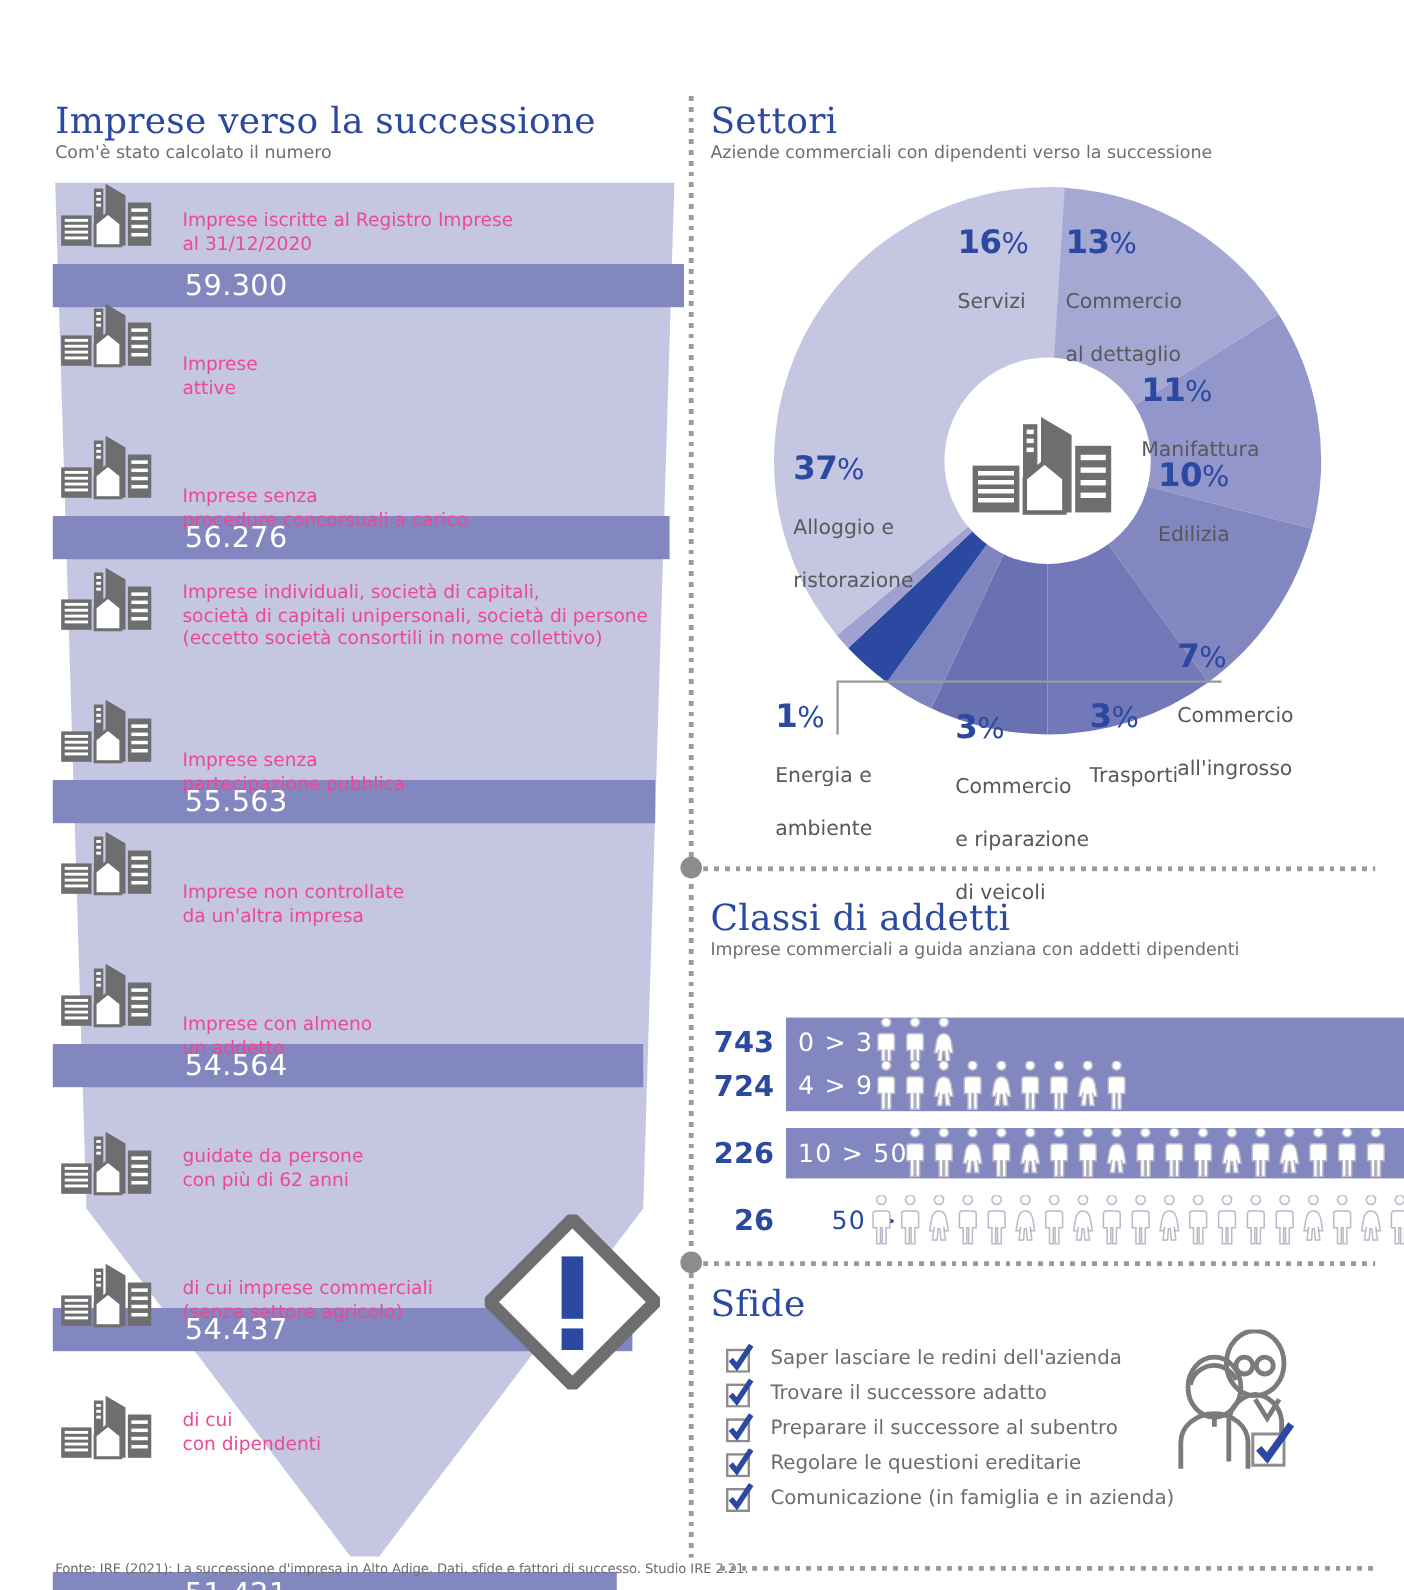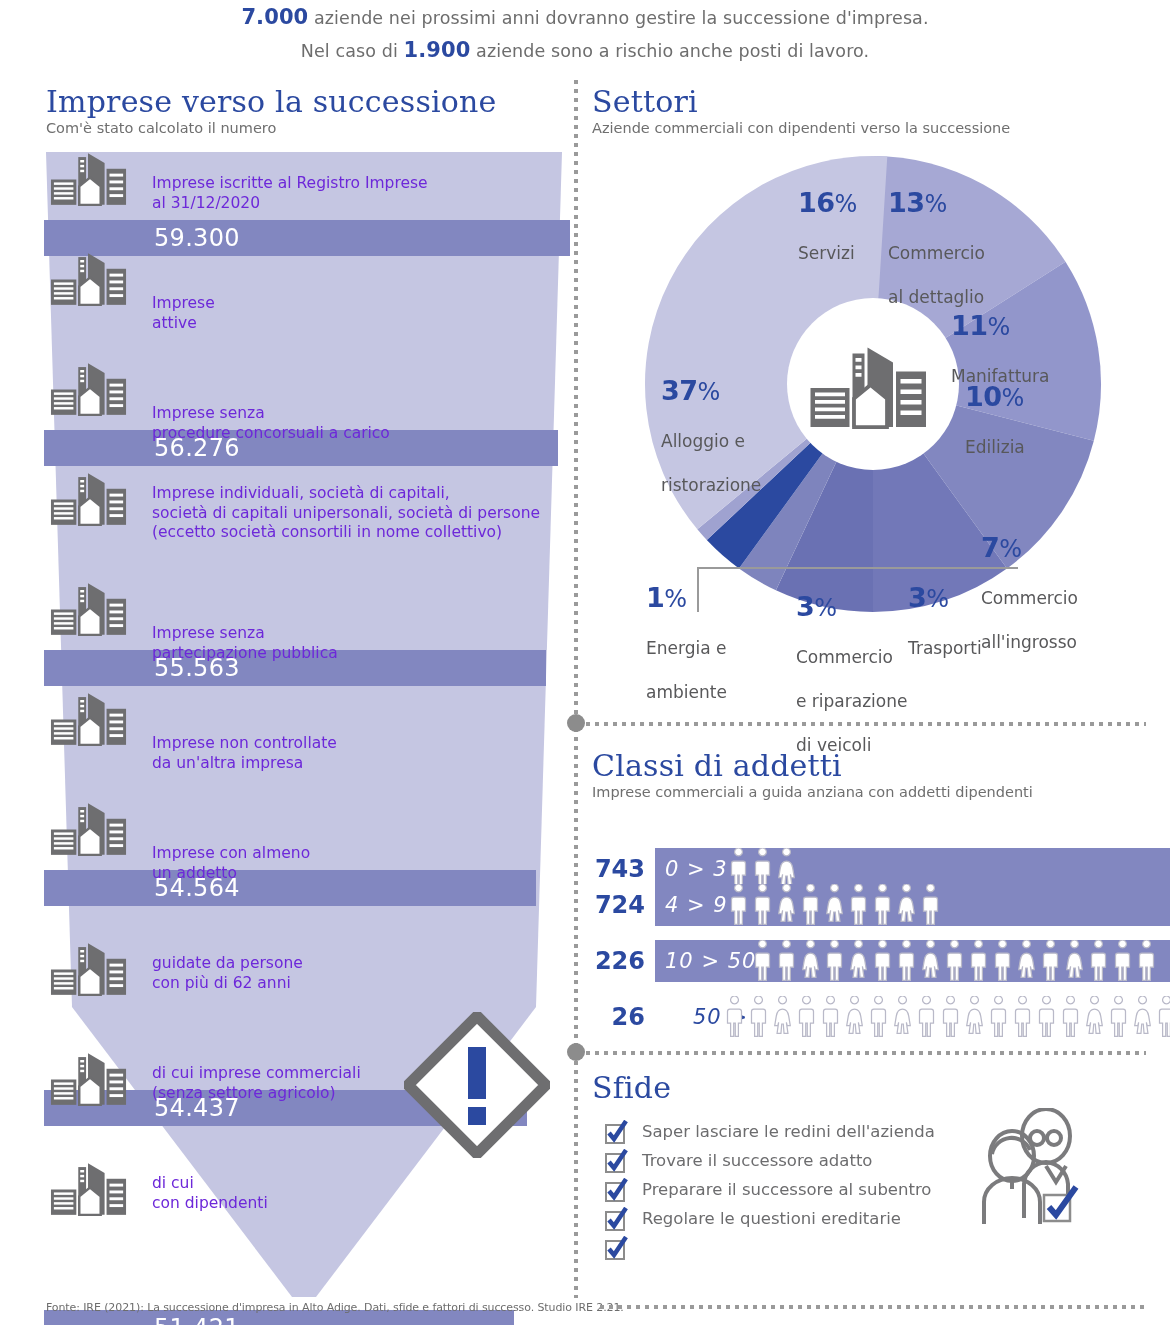--- a/index.html
+++ b/index.html
@@ -58,21 +58,21 @@
   .step {
     position: absolute; left: 0;
     width: 520px;
   }
   .step .icon {
     position: absolute; left: 6px; top: 0;
     width: 78px; height: 58px;
   }
   .step .lbl {
     position: absolute; left: 108px;
-    font-size: 15.5px; line-height: 19.5px; color: #6d28d9;
+    font-size: 15.5px; line-height: 19.5px; color: #ec4899;
   }
   .step .bar {
     position: absolute; left: 0;
     height: 36px; background: #8287c0;
   }
   .step .val {
     position: absolute; left: 110px;
     font-size: 24px; color: #ffffff; line-height: 36px;
     letter-spacing: .3px;
   }
@@ -121,45 +121,40 @@
   #classi-chart { position: absolute; left: 583px; top: 828px; width: 580px; height: 222px; }
   .crow { position: absolute; left: 0; width: 580px; height: 46px; }
   .crow .cnt {
     position: absolute; left: 0; width: 62px; text-align: right;
     font-size: 24px; color: #2b49a0; font-weight: bold; line-height: 42px;
   }
   .crow .cbar { position: absolute; left: 72px; height: 42px; background: #8287c0; }
   .crow .rng {
     position: absolute; left: 82px; font-size: 21px; color: #ffffff; line-height: 42px;
     letter-spacing: 1px;
-    font-style: italic;
   }
   .crow .rng.dk { color: #2b49a0; }
   .crow .people { position: absolute; height: 42px; display: flex; align-items: center; gap: 1px; }
 
   
   #sfide-head { position: absolute; left: 592px; top: 1072px; width: 400px; }
   #sfide-list { position: absolute; left: 604px; top: 1118px; width: 420px; }
   .sf-item { position: relative; height: 29px; }
   .sf-item .cbx { position: absolute; left: 0; top: 2px; width: 24px; height: 24px; }
   .sf-item .txt {
     position: absolute; left: 38px; top: 0; font-size: 16.5px; color: #6c6c6e; line-height: 27px;
   }
   #sfide-people { position: absolute; left: 968px; top: 1108px; width: 130px; height: 120px; }
   #sfide-check2 { position: absolute; left: 1040px; top: 1185px; width: 40px; height: 40px; }
 </style>
 </head>
 <body>
 
 <div id="page">
 
-  <div class="banner">
-    <div class="banner-line l1"><span class="bignum">7.000</span><span> aziende nei prossimi anni dovranno gestire la successione d'impresa.</span></div>
-    <div class="banner-line l2"><span>Nel caso di </span><span class="bignum">1.900</span><span> aziende sono a rischio anche posti di lavoro.</span></div>
-  </div>
 
   <div id="left-col">
     <div id="left-head">
       <div class="sec-title">Imprese verso la successione</div>
       <div class="sec-sub">Com'è stato calcolato il numero</div>
     </div>
 
     <div id="funnel-wrap">
       <svg id="funnel-svg" width="520" height="1150" viewBox="0 0 520 1150">
         <polygon points="2,0 518,0 492,855 272,1145 248,1145 28,855" fill="#c5c6e2"></polygon>
@@ -889,20 +884,21 @@
        </span>
        <span class="txt">Regolare le questioni ereditarie</span>
       </div>
       <div class="sf-item">
         <span class="cbx">
          <svg width="24" height="24" viewBox="0 0 24 24">
            <rect x="2" y="5" width="18" height="18" fill="#ffffff" stroke="#8c8c8c" stroke-width="2"></rect>
            <path d="M5,13 L10,19 L22,1" stroke="#2b49a0" stroke-width="4.5" fill="none"></path>
          </svg>
        </span>
+       <span class="txt">Comunicazione (in famiglia e in azienda)</span>
       </div>
     </div>
 
   <svg id="sfide-people" viewBox="0 0 130 120">
     <g fill="none" stroke="#7b7b7d" stroke-width="4">
       <ellipse cx="78" cy="28" rx="24" ry="27"></ellipse>
       <circle cx="69" cy="30" r="7"></circle>
         <circle cx="86" cy="30" r="7"></circle>
       <path d="M76,30 h3"></path>
       <path d="M56,110 v-34 a24,24 0 0 1 22,-22 a24,24 0 0 1 22,22 v34"></path>

